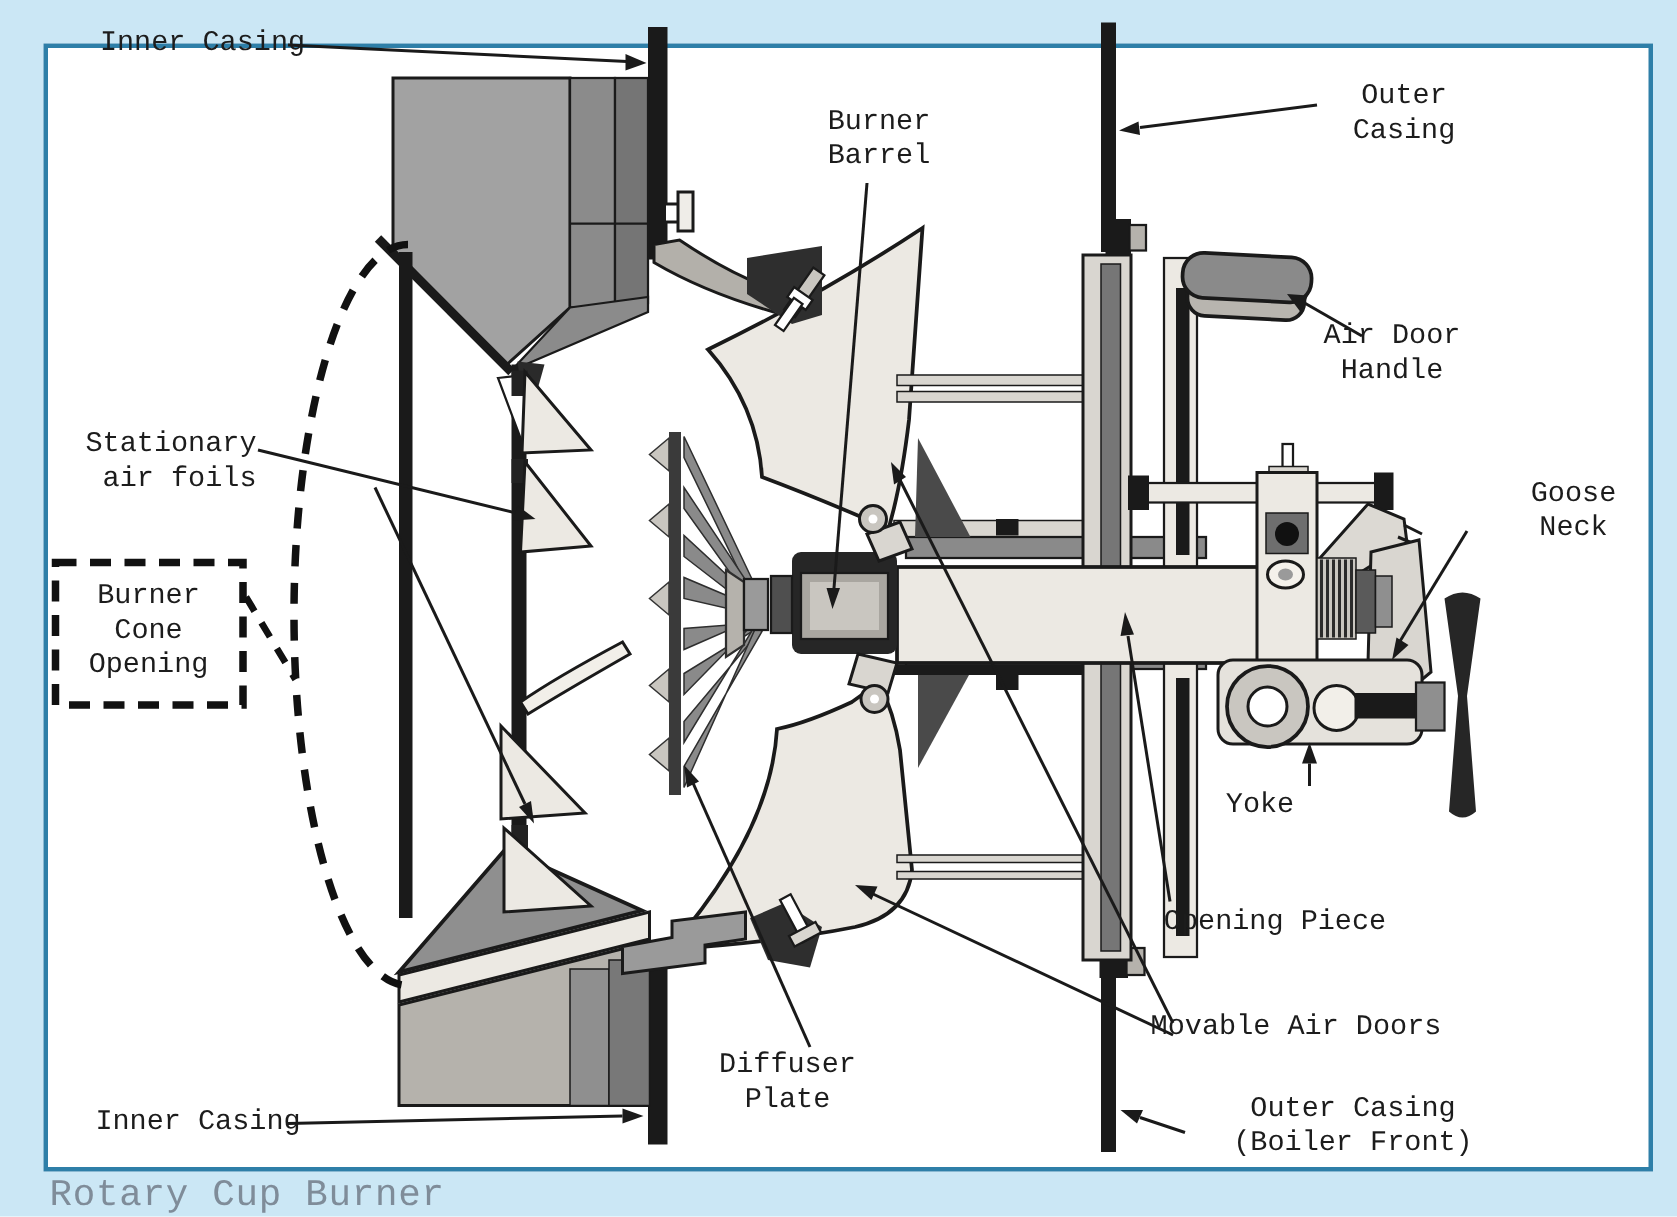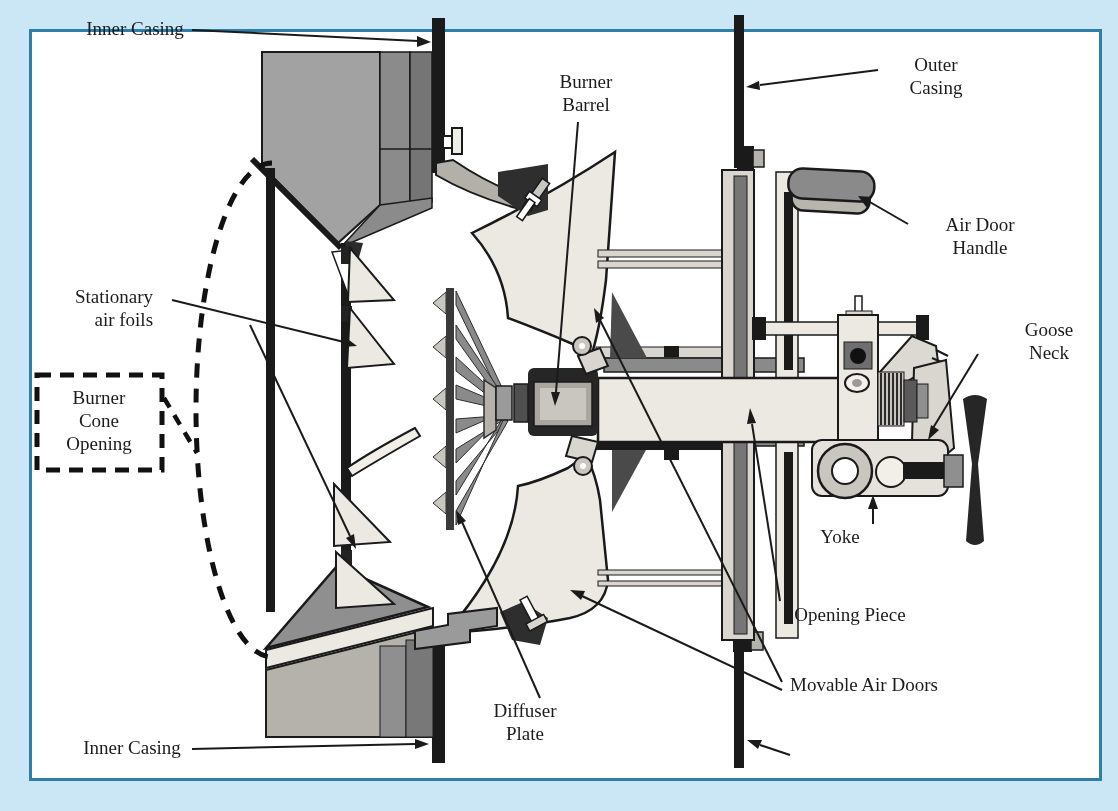--- a/index.html
+++ b/index.html
@@ -1,19 +1,19 @@
 <!DOCTYPE html>
 <html><head>
 <meta charset="utf-8">
 <style>
   html,body { margin:0; padding:0; }
   .stage {
     position:relative; width:1118px; height:811px;
     background:#cbe7f5; overflow:hidden;
-    font-family:Liberation Serif, serif;
+    font-family:Liberation Mono, monospace;
   }
   .panel {
     position:absolute; left:29px; top:29px; width:1073px; height:752px;
     background:#ffffff; border:3px solid #2e7fa8; box-sizing:border-box;
   }
   svg.diagram { position:absolute; left:0; top:0; }
   .lbl {
     position:absolute; transform:translate(-50%,-50%);
     font-size:19px; color:#1c1c1c; line-height:1.22;
     white-space:pre-line; text-align:center;
@@ -268,28 +268,30 @@
         <polygon points="747,740 762,740 758,749" stroke="none"></polygon>
       </g>
     </g>
   </svg>
 
   <div class="lbl" style="left:135px; top:29px;">Inner Casing</div>
   <div class="lbl" style="left:586px; top:93px;">Burner
 Barrel</div>
   <div class="lbl" style="left:916px; top:76px;margin-left:20px;">Outer
 Casing</div>
-  <div class="lbl" style="left:980px; top:236px;">Air Door
+  <div class="lbl" style="left:928px; top:236px;">Air Door
 Handle</div>
   <div class="lbl" style="left:114px; top:308px;text-align:right;">Stationary
 air foils</div>
   <div class="lbl" style="left:99px;  top:421px;">Burner
 Cone
 Opening</div>
   <div class="lbl" style="left:1049px;top:341px;">Goose Neck</div>
   <div class="lbl" style="left:840px; top:537px;">Yoke</div>
   <div class="lbl" style="left:850px; top:615px;">Opening Piece</div>
   <div class="lbl" style="left:864px; top:685px;">Movable Air Doors</div>
   <div class="lbl" style="left:525px; top:722px;">Diffuser
 Plate</div>
   <div class="lbl" style="left:132px; top:748px;">Inner Casing</div>
-
+  <div class="lbl" style="left:902px; top:751px;">Outer Casing (Boiler Front)</div>
+
+  <div class="caption">Rotary Cup Burner</div>
 </div>
 
 </body></html>

